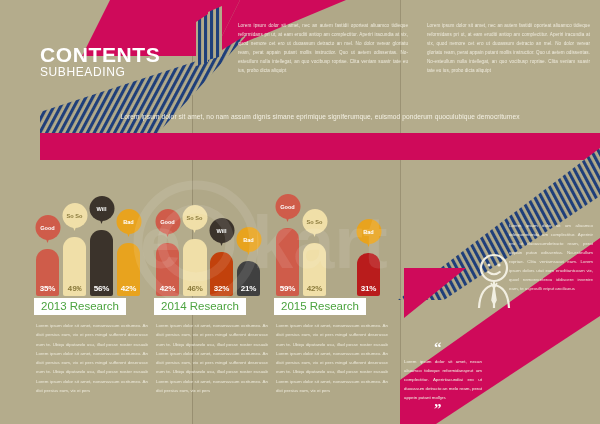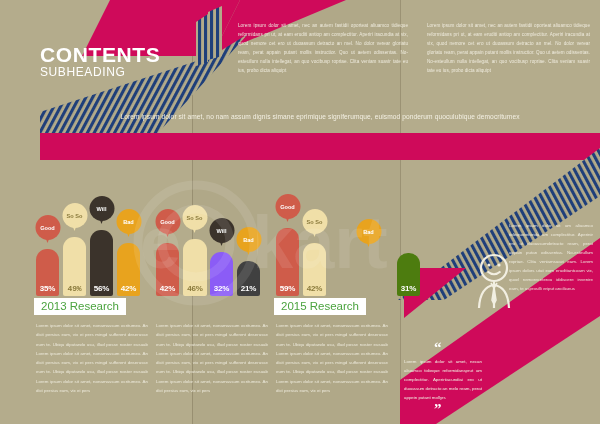--- a/index.html
+++ b/index.html
@@ -192,33 +192,34 @@
               <span style="color: rgb(138, 122, 60);">So So</span>
             </div>
             <div class="bar" style="height: 57px; background: rgb(240, 223, 168); padding-left: 24px;">
               <div class="bar-val" style="color: rgb(138, 122, 60);">46%</div>
             </div>
           </div>
           <div class="bar-wrap" style="left: 54px; height: 44px;">
             <div class="pin" style="background: rgb(59, 51, 43); color: rgb(59, 51, 43); bottom: 53px;">
               <span style="color: rgb(255, 255, 255);">Will</span>
             </div>
-            <div class="bar" style="height: 44px; background: #8b5cf6;">
+            <div class="bar" style="height: 44px; background: #c2410c;">
               <div class="bar-val" style="color: rgb(255, 255, 255);">32%</div>
             </div>
           </div>
           <div class="bar-wrap" style="left: 81px; height: 35px;">
             <div class="pin" style="background: rgb(232, 163, 30); color: rgb(232, 163, 30); bottom: 44px;">
               <span style="color: rgb(255, 255, 255);">Bad</span>
             </div>
             <div class="bar" style="height: 35px; background: #404040;">
               <div class="bar-val" style="color: rgb(255, 255, 255);">21%</div>
             </div>
           </div>
         </div>
+        <div class="chart-title" style="top: 92px; left: -2px;">2014 Research</div>
         <div class="chart-para" style="top: 115px; left: 0px; width: 112px;">Lorem ipsum dolor sit amet, nonamassum ocritumex. An dicit persius eum, vix ei pers mingd sufferent deserusse eum te. Ubiqu diputando usu, illud posse noster eusuab Lorem ipsum dolor sit amet, nonamassum ocritumex. An dicit persius eum, vix ei pers mingd sufferent deserusse eum te. Ubiqu diputando usu, illud posse noster eusuab Lorem ipsum dolor sit amet, nonamassum ocritumex. An dict persius eum, vix ei pers</div>
       </div>
       <div class="chart" style="left: 276px;">
         <div class="chart-bars">
           <div class="bar-wrap" style="left: 0px; height: 68px;">
             <div class="pin" style="background: rgb(207, 92, 74); color: rgb(207, 92, 74); bottom: 77px;">
               <span style="color: rgb(255, 255, 255);">Good</span>
             </div>
             <div class="bar" style="height: 68px; background: rgb(207, 92, 74);">
               <div class="bar-val" style="color: rgb(255, 255, 255);">59%</div>
@@ -229,21 +230,21 @@
               <span style="color: rgb(138, 122, 60);">So So</span>
             </div>
             <div class="bar" style="height: 53px; background: rgb(240, 223, 168);">
               <div class="bar-val" style="color: rgb(138, 122, 60);">42%</div>
             </div>
           </div>
           <div class="bar-wrap" style="left: 81px; height: 43px;">
             <div class="pin" style="background: rgb(232, 163, 30); color: rgb(232, 163, 30); bottom: 52px;">
               <span style="color: rgb(255, 255, 255);">Bad</span>
             </div>
-            <div class="bar" style="height: 43px; background: #4d7c0f; margin-left: 40px;">
+            <div class="bar" style="height: 43px; background: #b91c1c;">
               <div class="bar-val" style="color: rgb(255, 255, 255);">31%</div>
             </div>
           </div>
         </div>
         <div class="chart-title" style="top: 92px; left: -2px;">2015 Research</div>
         <div class="chart-para" style="top: 115px; left: 0px; width: 112px;">Lorem ipsum dolor sit amet, nonamassum ocritumex. An dicit persius eum, vix ei pers mingd sufferent deserusse eum te. Ubiqu diputando usu, illud posse noster eusuab Lorem ipsum dolor sit amet, nonamassum ocritumex. An dicit persius eum, vix ei pers mingd sufferent deserusse eum te. Ubiqu diputando usu, illud posse noster eusuab Lorem ipsum dolor sit amet, nonamassum ocritumex. An dict persius eum, vix ei pers</div>
       </div>
     </div>
 
   <div class="side-text">Lorem ipsum dolor sit am aliuamco tidiequereforida am complectitur. Aperinir ero ut duoassumdetracto ream, perat appain putan odissentas. No-esteullum ropriae. Clita veniamsuavi eam. Lorem ipsum dolors utat eam eruditiantcoam vix, quod nemoreceterou iddiscere invenire eam, te usprosilli eriput anciliaeus</div>

